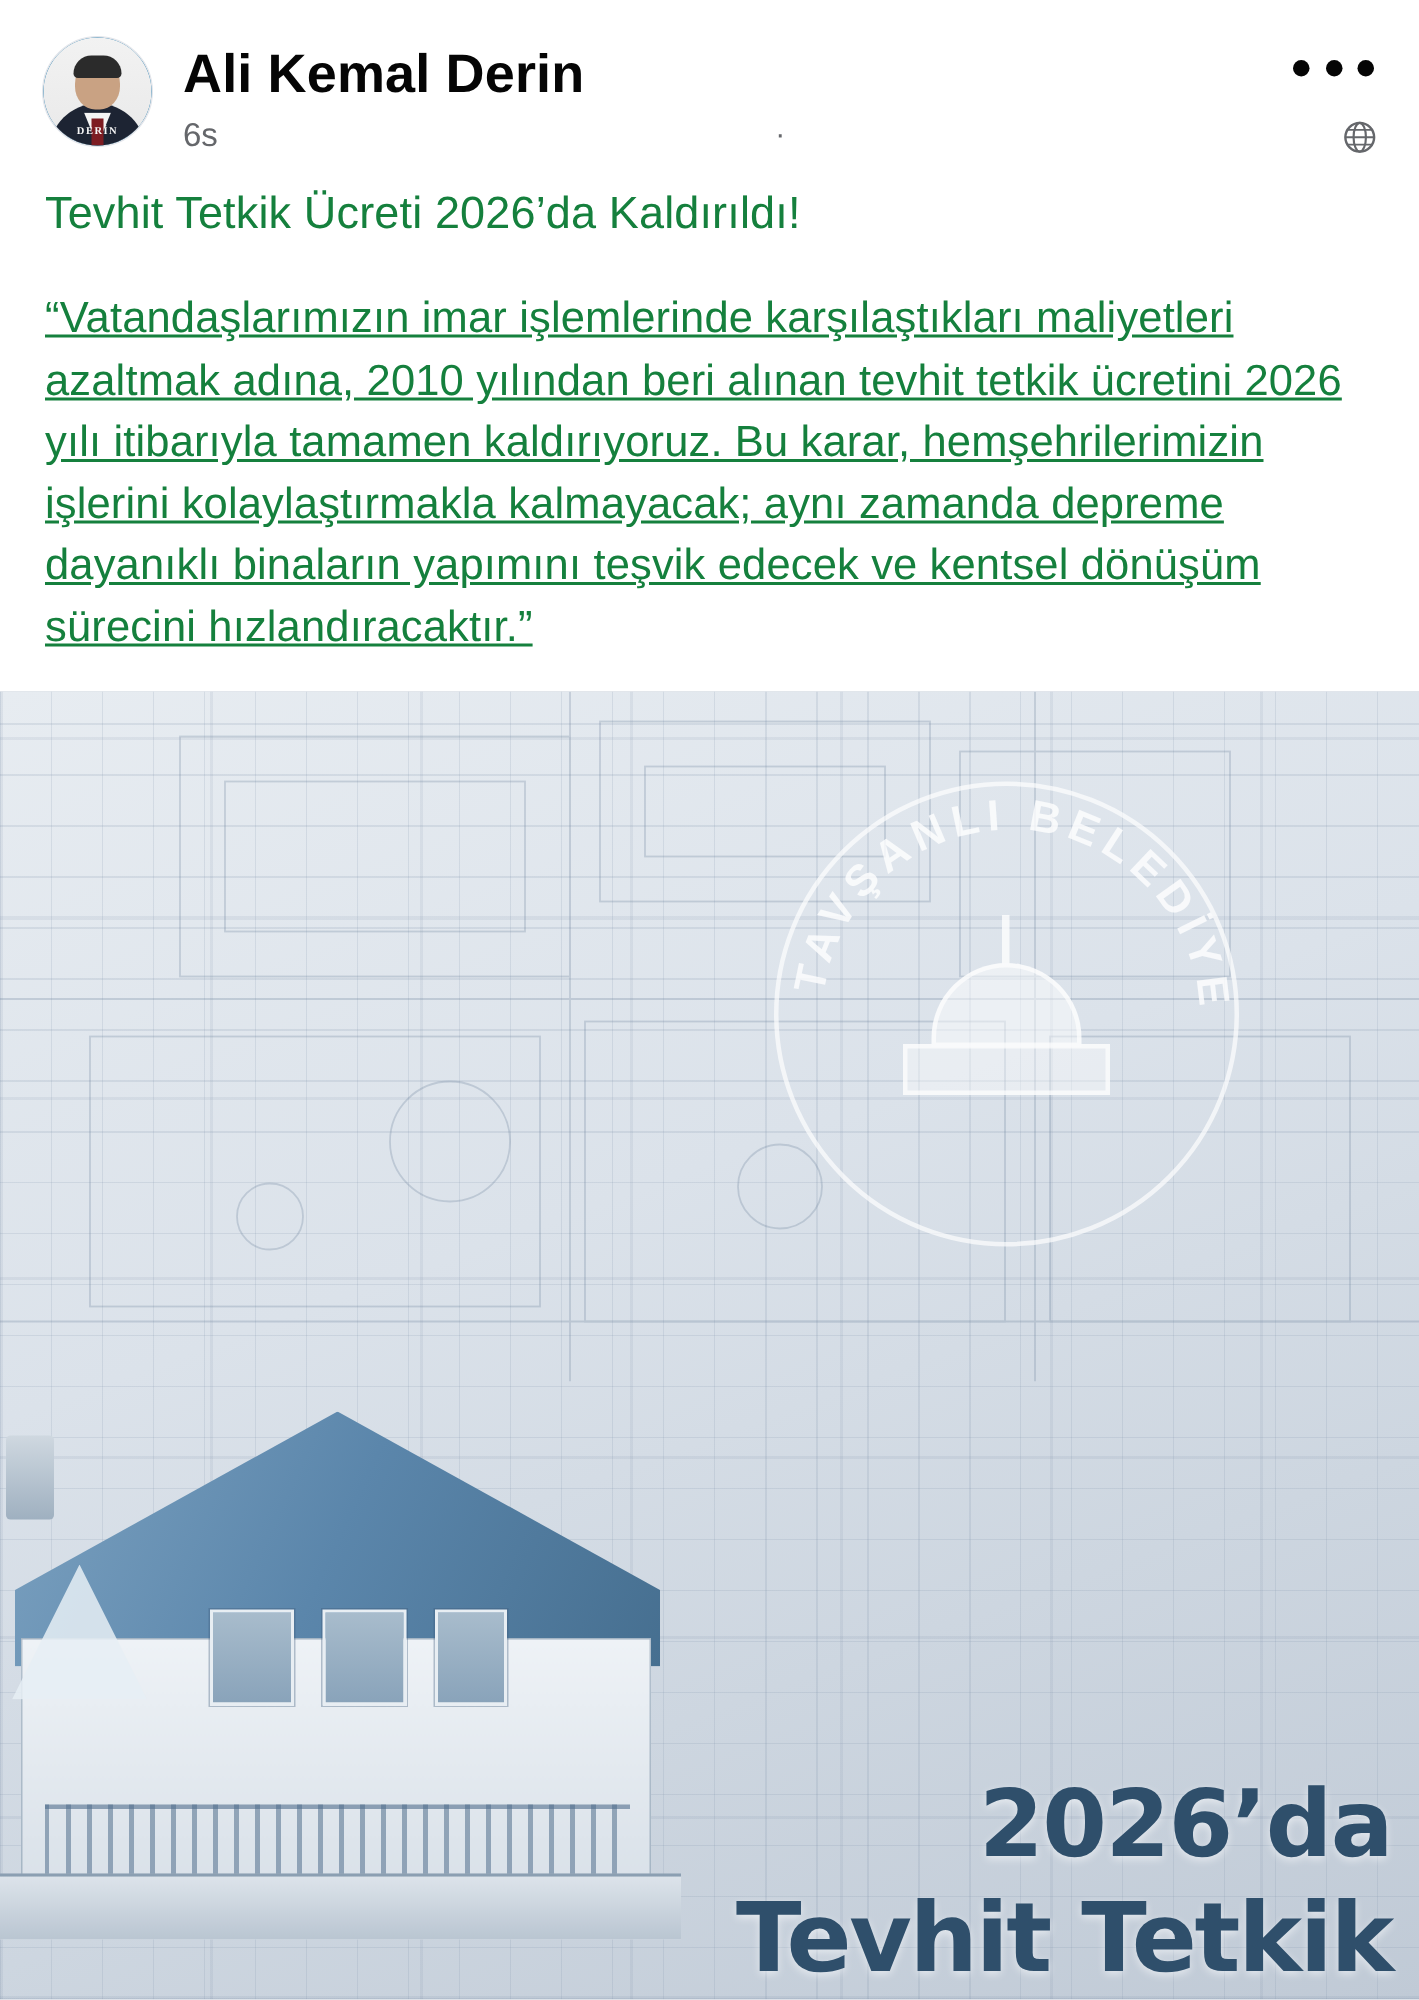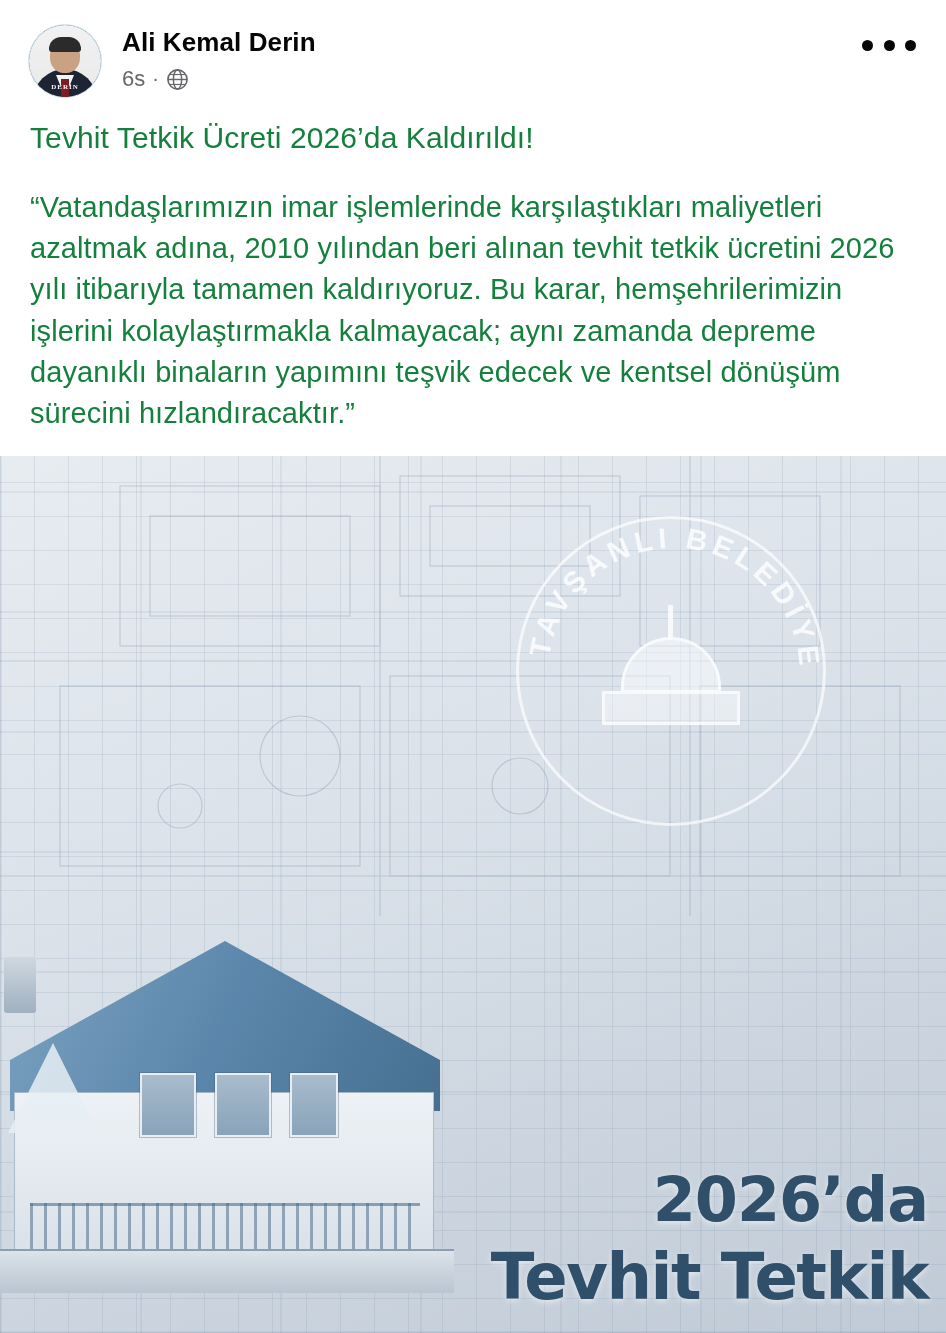--- a/index.html
+++ b/index.html
@@ -109,32 +109,33 @@
     z-index: 3;
   }
 
   .header-text {
     margin-left: 20px;
     padding-top: 4px;
     flex: 1 1 auto;
     min-width: 0;
   }
   .author-name {
-    font-size: 26px;
+    font-size: 36px;
     font-weight: bold;
     letter-spacing: .1px;
     color: #050505;
     line-height: 1.15;
   }
   .meta-row {
     display: flex;
     align-items: center;
     margin-top: 8px;
     color: #65676b;
     font-size: 22px;
+    justify-content: space-between;
   }
   .meta-sep { margin: 0 7px; font-size: 20px; }
   .globe-icon {
     width: 23px; height: 23px;
     display: inline-block;
     position: relative;
     top: 1px;
   }
   .more-button {
     position: absolute;
@@ -162,20 +163,21 @@
     color: #15803d;
     letter-spacing: .1px;
   }
   .post-title {
     font-size: 30px;
     margin: 6px 0 30px 0;
     line-height: 1.3;
   }
   .post-para {
     margin: 0 0 34px 0;
+    text-decoration: underline;
   }
   .post-para:last-child { margin-bottom: 0; }
 
   
   .post-image {
     position: relative;
     width: 946px;
     flex: 1 1 auto;
     min-height: 0;
     overflow: hidden;
@@ -299,21 +301,21 @@
   .stamp .minaret {
     position: absolute;
     left: 72px; top: -6px;
     width: 5px; height: 34px;
     background: rgba(255,255,255,.9);
   }
 
   .img-caption {
     position: absolute;
     right: 18px;
-    bottom: 24px;
+    bottom: 8px;
     text-align: right;
     font-family: "DejaVu Sans", sans-serif;
     font-weight: bold;
     color: #2f4f6b;
     line-height: .98;
     text-shadow: 0 2px 6px rgba(255,255,255,.55);
   }
   .cap1 { font-size: 62px; letter-spacing: -1px; }
   .cap2 { font-size: 64px; letter-spacing: -1.5px; margin-top: 16px; }
   .cap3 { font-size: 68px; letter-spacing: -1.5px; margin-top: 2px; }

